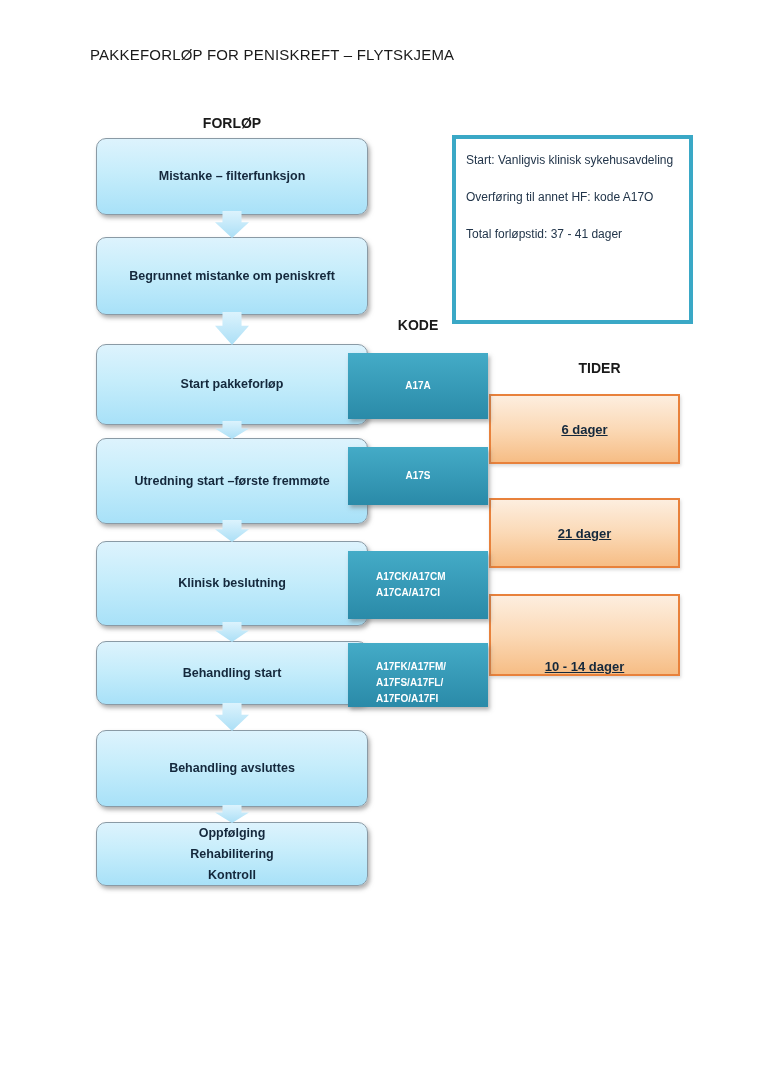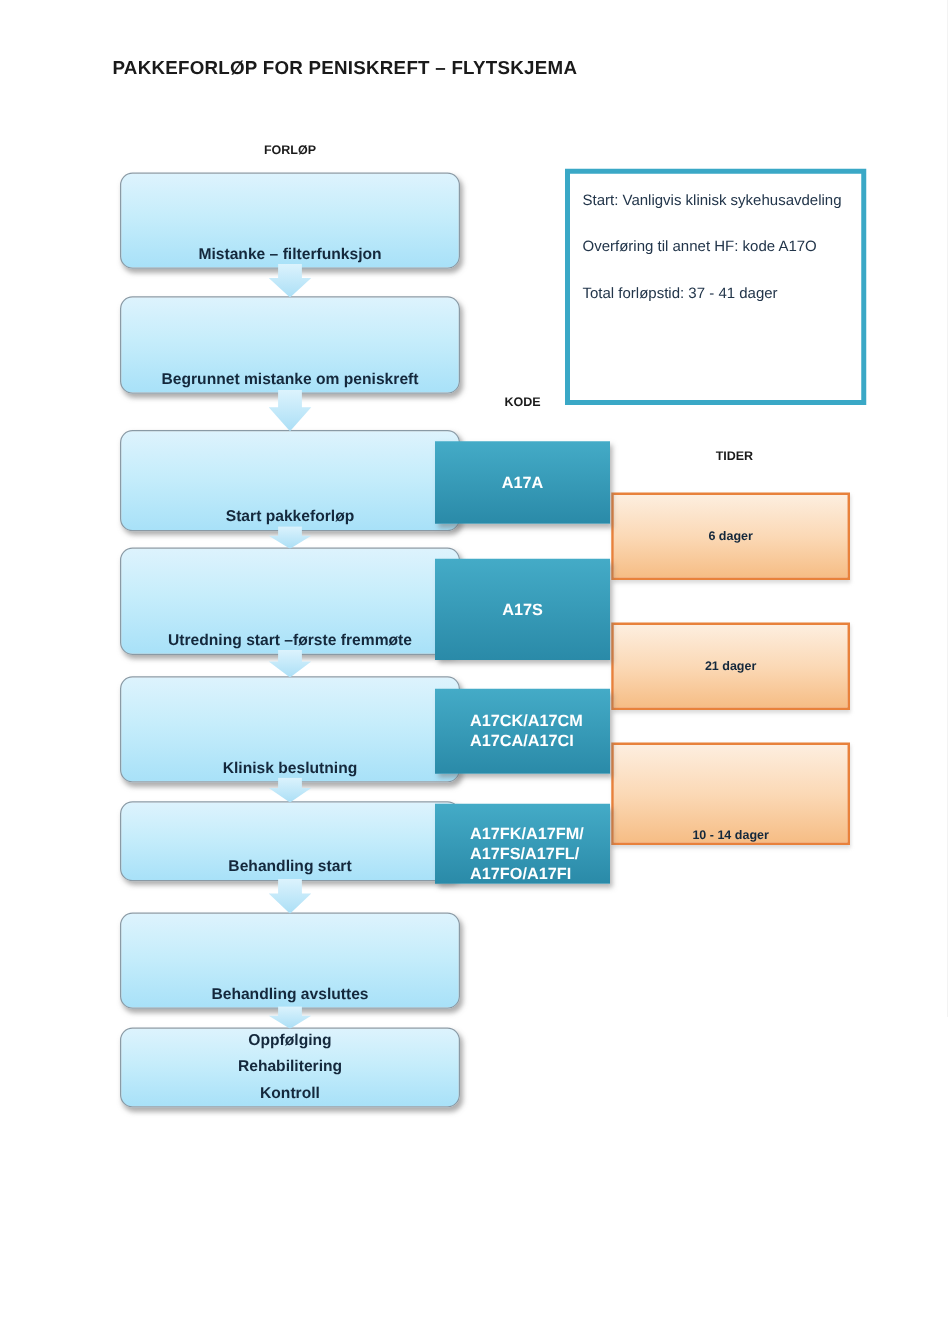--- a/index.html
+++ b/index.html
@@ -6,67 +6,67 @@
   .page{
     position:relative;
     width:758px;height:1072px;
     background:#ffffff;
     font-family:"Liberation Sans", sans-serif;
     overflow:hidden;
     margin:0 auto;
   }
   .title{
     position:absolute;left:90px;top:46px;
-    font-size:15px;font-weight:bold;color:#1a1a1a;
+    font-size:15px;font-weight:normal;color:#1a1a1a;
     letter-spacing:0.2px;
   }
   .col-label{
     position:absolute;
-    font-size:10px;font-weight:bold;color:#1a1a1a;
+    font-size:14px;font-weight:bold;color:#1a1a1a;
     text-align:center;
   }
   .flow-box{
     position:absolute;left:96px;width:272px;
     box-sizing:border-box;
     border:1px solid #8a9aa5;
     border-radius:10px;
     background:linear-gradient(180deg,#ddf3fd 0%,#c6edfb 45%,#a8e1f8 100%);
     box-shadow:2px 3px 4px rgba(110,110,110,0.55);
-    display:flex;flex-direction:column;justify-content:flex-end;align-items:center;
+    display:flex;flex-direction:column;justify-content:center;align-items:center;
     z-index:1;
   }
   .flow-box .box-line{
     font-size:12.5px;font-weight:bold;color:#14283c;
     line-height:21px;text-align:center;
   }
   .code-box{
     position:absolute;left:348px;width:140px;
     box-sizing:border-box;
     background:linear-gradient(180deg,#44abc7 0%,#2a8aa8 100%);
     box-shadow:2px 3px 4px rgba(110,110,110,0.5);
     display:flex;flex-direction:column;justify-content:center;
     z-index:2;
   }
   .code-box .code-line{
-    font-size:13px;font-weight:bold;color:#ffffff;
+    font-size:10px;font-weight:bold;color:#ffffff;
     line-height:16px;
   }
   .code-box.center .code-line{text-align:center;}
   .code-box.left{padding-left:28px;}
   .time-box{
     position:absolute;left:489px;width:191px;
     box-sizing:border-box;
     border:2px solid #e8813b;
     background:linear-gradient(180deg,#fdeedf 0%,#fbd9b6 50%,#f6bd85 100%);
     box-shadow:1px 2px 3px rgba(150,150,150,0.35);
     display:flex;justify-content:center;align-items:center;
     z-index:1;
   }
   .time-box .time-line{
-    font-size:10px;font-weight:bold;color:#14283c;
+    font-size:13px;font-weight:bold;color:#14283c;text-decoration:underline;
   }
   .arrow{
     position:absolute;left:215px;width:34px;
     background:linear-gradient(180deg,#dcf3fd 0%,#abdff6 100%);
     clip-path:polygon(22% 0%,78% 0%,78% 42%,100% 42%,50% 100%,0% 42%,22% 42%);
     filter:drop-shadow(1px 1px 1px rgba(0,0,0,0.18));
     z-index:3;
   }
   .info-box{
     position:absolute;left:452px;top:135px;width:241px;height:189px;
@@ -83,21 +83,21 @@
 </style>
 </head>
 <body>
 
 <div class="page">
 
   <div class="title">PAKKEFORLØP FOR PENISKREFT – FLYTSKJEMA</div>
 
   <div class="col-label" style="left:96px;top:115px;width:272px;">FORLØP</div>
   <div class="col-label" style="left:348px;top:317px;width:140px;">KODE</div>
-  <div class="col-label" style="left:492px;top:360px;width:191px;">TIDER</div>
+  <div class="col-label" style="left:504px;top:360px;width:191px;">TIDER</div>
 
   <div class="info-box">
     <p class="info-line">Start: Vanligvis klinisk sykehusavdeling</p>
     <p class="info-line">Overføring til annet HF: kode A17O</p>
     <p class="info-line">Total forløpstid: 37 - 41 dager</p>
   </div>
 
   <div class="flow-box" style="top:138px;height:77px;">
     <div class="box-line">Mistanke – filterfunksjon</div>
   </div>
@@ -129,21 +129,21 @@
   <div class="arrow" style="top:312px;height:33px;"></div>
   <div class="arrow" style="top:421px;height:18px;"></div>
   <div class="arrow" style="top:520px;height:22px;"></div>
   <div class="arrow" style="top:622px;height:20px;"></div>
   <div class="arrow" style="top:703px;height:28px;"></div>
   <div class="arrow" style="top:805px;height:18px;"></div>
 
   <div class="code-box center" style="top:353px;height:66px;">
     <div class="code-line">A17A</div>
   </div>
-  <div class="code-box center" style="top:447px;height:81px;">
+  <div class="code-box center" style="top:447px;height:58px;">
     <div class="code-line">A17S</div>
   </div>
   <div class="code-box left" style="top:551px;height:68px;">
     <div class="code-line">A17CK/A17CM</div>
     <div class="code-line">A17CA/A17CI</div>
   </div>
   <div class="code-box left" style="top:643px;height:64px;justify-content:flex-end;">
     <div class="code-line">A17FK/A17FM/</div>
     <div class="code-line">A17FS/A17FL/</div>
     <div class="code-line">A17FO/A17FI</div>

